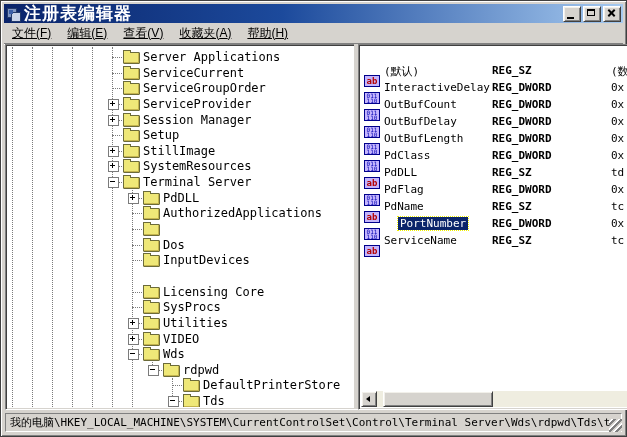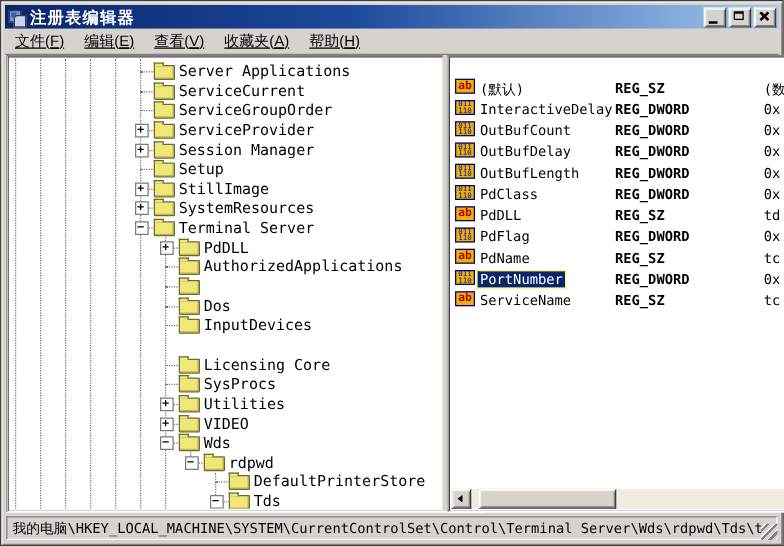--- a/index.html
+++ b/index.html
@@ -9,21 +9,21 @@
     box-shadow:inset 1px 1px 0 #fff,inset -1px -1px 0 #808080,inset 2px 2px 0 #d6d3ce;}
   
   #titlebar{position:absolute;left:3px;top:3px;right:3px;height:19px;
     background:linear-gradient(90deg,#0a246a 0%,#1c4a9c 45%,#a6caf0 100%);
     display:flex;align-items:center;color:#fff;}
   #title-icon{width:14px;height:14px;margin:0 4px 0 2px;position:relative;flex:0 0 auto;}
   #title-icon i{position:absolute;display:block;}
   #title-icon .c1{left:1px;top:1px;width:8px;height:8px;background:#7f96c4;border:1px solid #233a6b;}
   #title-icon .c2{left:5px;top:5px;width:8px;height:8px;background:#c9d4ea;border:1px solid #233a6b;}
   #title-icon .c3{left:3px;top:3px;width:4px;height:4px;background:#3a5ea8;}
-  #title-text{font-size:13px;font-weight:bold;letter-spacing:1px;white-space:nowrap;}
+  #title-text{font-size:17px;font-weight:bold;letter-spacing:1px;white-space:nowrap;}
   #win-buttons{margin-left:auto;display:flex;gap:2px;padding-right:2px;}
   .wbtn{width:16px;height:14px;background:#d6d3ce;position:relative;
     border:1px solid;border-color:#fff #404040 #404040 #fff;
     box-shadow:inset 1px 1px 0 #f2f0ea,inset -1px -1px 0 #808080;}
   .wbtn .min{position:absolute;left:3px;bottom:2px;width:7px;height:2px;background:#000;}
   .wbtn .max{position:absolute;left:3px;top:2px;width:8px;height:7px;
     border:1px solid #000;border-top:2px solid #000;box-sizing:border-box;}
   .wbtn .x1,.wbtn .x2{position:absolute;left:3px;top:5px;width:9px;height:2px;background:#000;}
   .wbtn .x1{transform:rotate(45deg);} .wbtn .x2{transform:rotate(-45deg);}
   
@@ -70,27 +70,27 @@
   #h-thumb{top:0;left:22px;width:110px;height:16px;}
   
   #list-header{position:absolute;left:2px;top:2px;right:2px;height:15px;display:flex;}
   .hcell{background:#d6d3ce;border:1px solid;border-color:#fff #404040 #404040 #fff;
     box-shadow:inset 1px 1px 0 #f2f0ea,inset -1px -1px 0 #808080;box-sizing:border-box;
     font-size:12px;padding:0 0 0 4px;line-height:13px;overflow:hidden;white-space:nowrap;}
   .hc-name{width:126px;} .hc-type{width:127px;} .hc-data{flex:1;}
   #list-rows{position:absolute;left:2px;top:17px;right:2px;bottom:18px;overflow:hidden;
     font-family:"DejaVu Sans Mono",monospace;font-size:11px;}
   .lrow{position:absolute;left:0;right:0;height:17px;}
-  .ico{position:absolute;left:3px;top:0;width:16px;height:12px;background:#eab308;
+  .ico{position:absolute;left:3px;top:12px;width:16px;height:12px;background:#c4b5fd;
     border:1px solid #00008b;box-sizing:border-box;text-align:center;
     font-family:"DejaVu Sans Mono",monospace;}
   .ico.sz{color:#b40000;font-weight:bold;font-size:9px;line-height:10px;}
   .ico.dword{color:#0000b4;font-size:6px;line-height:5px;white-space:pre;padding-top:0px;}
   .lname{position:absolute;left:21px;top:1px;white-space:nowrap;padding:0 2px;}
-  .lname.sel{background:#0a246a;color:#fff;outline:1px dotted #f0f000;}
+  .lname.sel{background:#0a246a;color:#fff;outline:1px dotted #f0f000;margin-left:16px;}
   .ltype{position:absolute;left:131px;top:1px;white-space:nowrap;font-weight:bold;}
   .lvalue{position:absolute;left:250px;top:1px;white-space:nowrap;overflow:hidden;right:0;}
   
   #statusbar{position:absolute;left:3px;right:3px;bottom:3px;height:22px;background:#d6d3ce;}
   #status-field{position:absolute;left:1px;right:1px;top:2px;bottom:1px;
     border:1px solid;border-color:#808080 #fff #fff #808080;
     font-family:"DejaVu Sans Mono",monospace;font-size:11px;line-height:17px;
     padding-left:4px;white-space:nowrap;overflow:hidden;}
   #resize-grip{position:absolute;right:1px;bottom:1px;width:13px;height:13px;
     background:repeating-linear-gradient(135deg,#d6d3ce 0 2px,#fff 2px 3px,#808080 3px 5px);}

